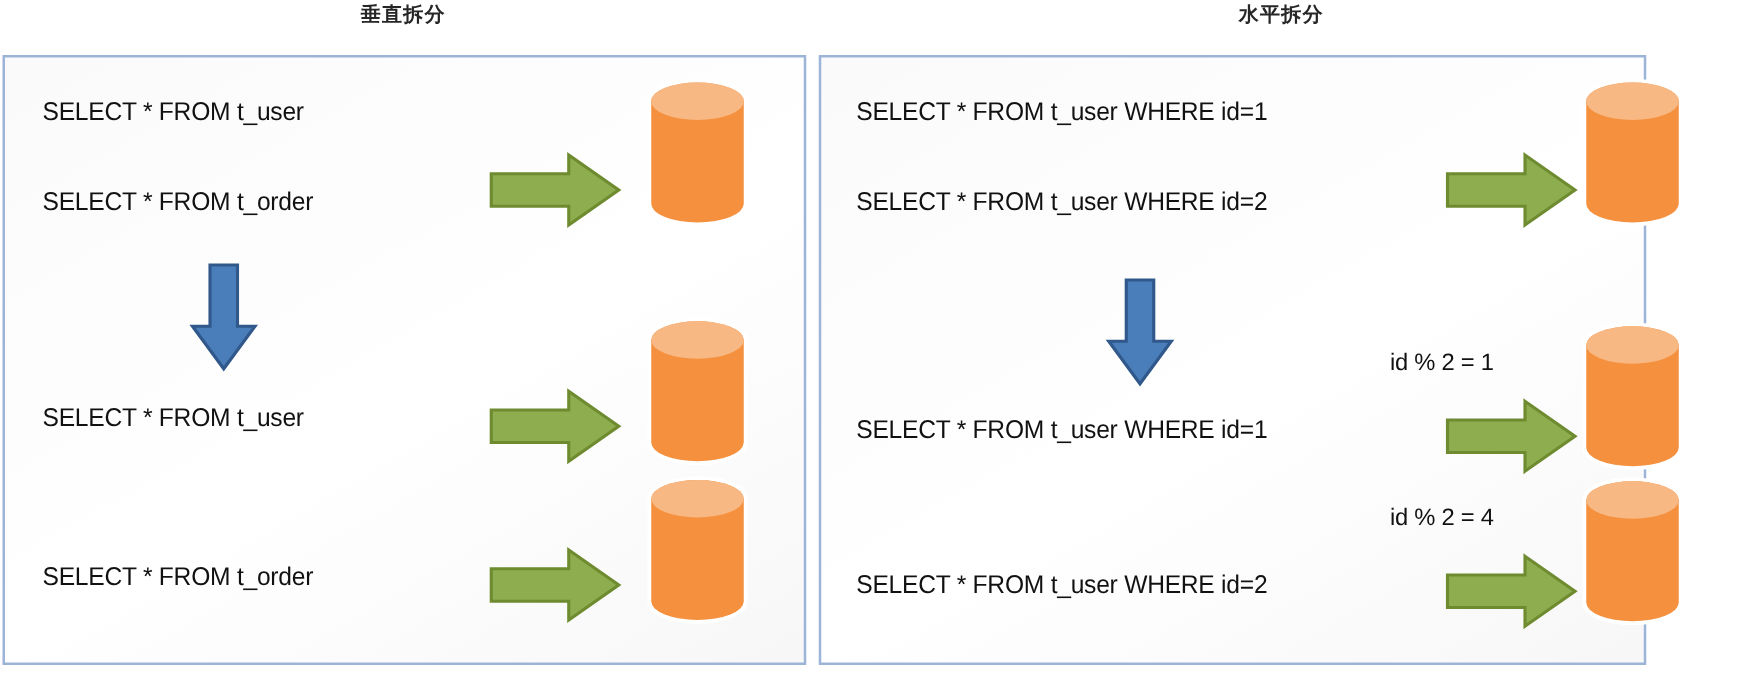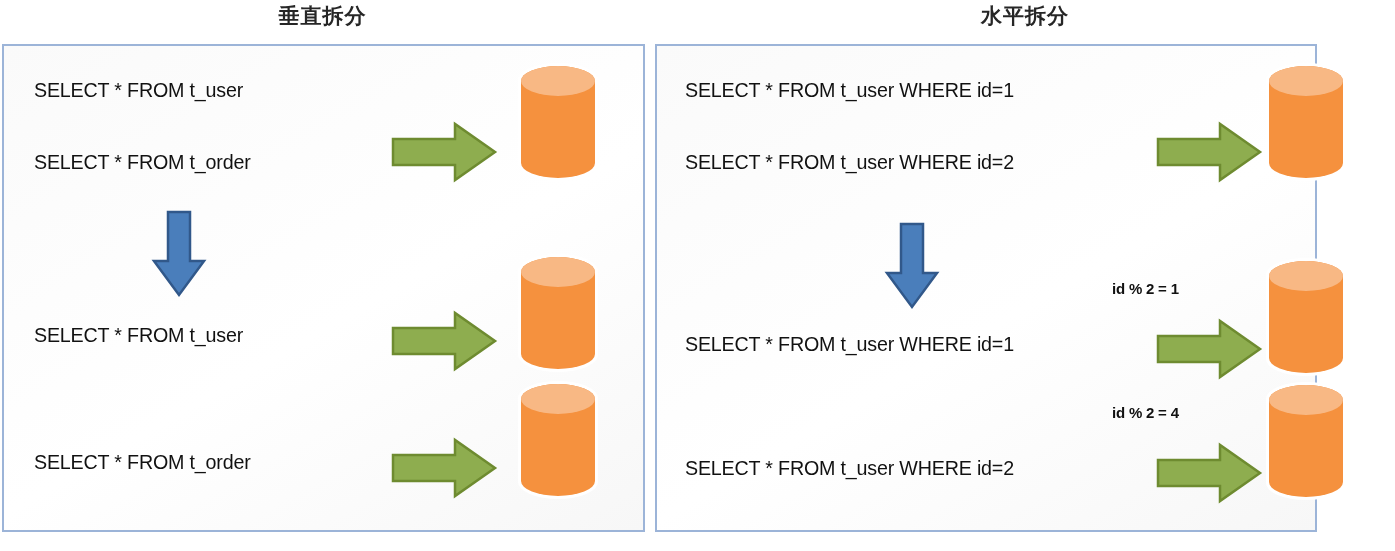--- a/index.html
+++ b/index.html
@@ -11,21 +11,21 @@
     width: 1395px;
     height: 551px;
     position: relative;
     font-family: "Liberation Sans", "DejaVu Sans", sans-serif;
     overflow: hidden;
   }
 
   .panel-title {
     position: absolute;
     top: 2px;
-    font-size: 21px;
+    font-size: 16px;
     font-weight: bold;
     color: #262626;
     letter-spacing: 1px;
     text-align: center;
     white-space: nowrap;
   }
   #title-vertical { left: 0; width: 645px; }
   #title-horizontal { left: 655px; width: 740px; }
 
   .panel {
@@ -45,25 +45,24 @@
     font-size: 20.5px;
     color: #111111;
     white-space: nowrap;
     letter-spacing: -0.2px;
     transform: scaleX(0.96);
     transform-origin: left center;
   }
 
   .mod-label {
     position: absolute;
-    font-size: 15px;
+    font-size: 19px;
     color: #111111;
     white-space: nowrap;
     letter-spacing: -0.2px;
-    font-weight: bold;
   }
 
   
   .arrow-right {
     position: absolute;
     width: 110px;
     height: 62px;
   }
   .arrow-right svg { display: block; width: 100%; height: 100%; }
 

